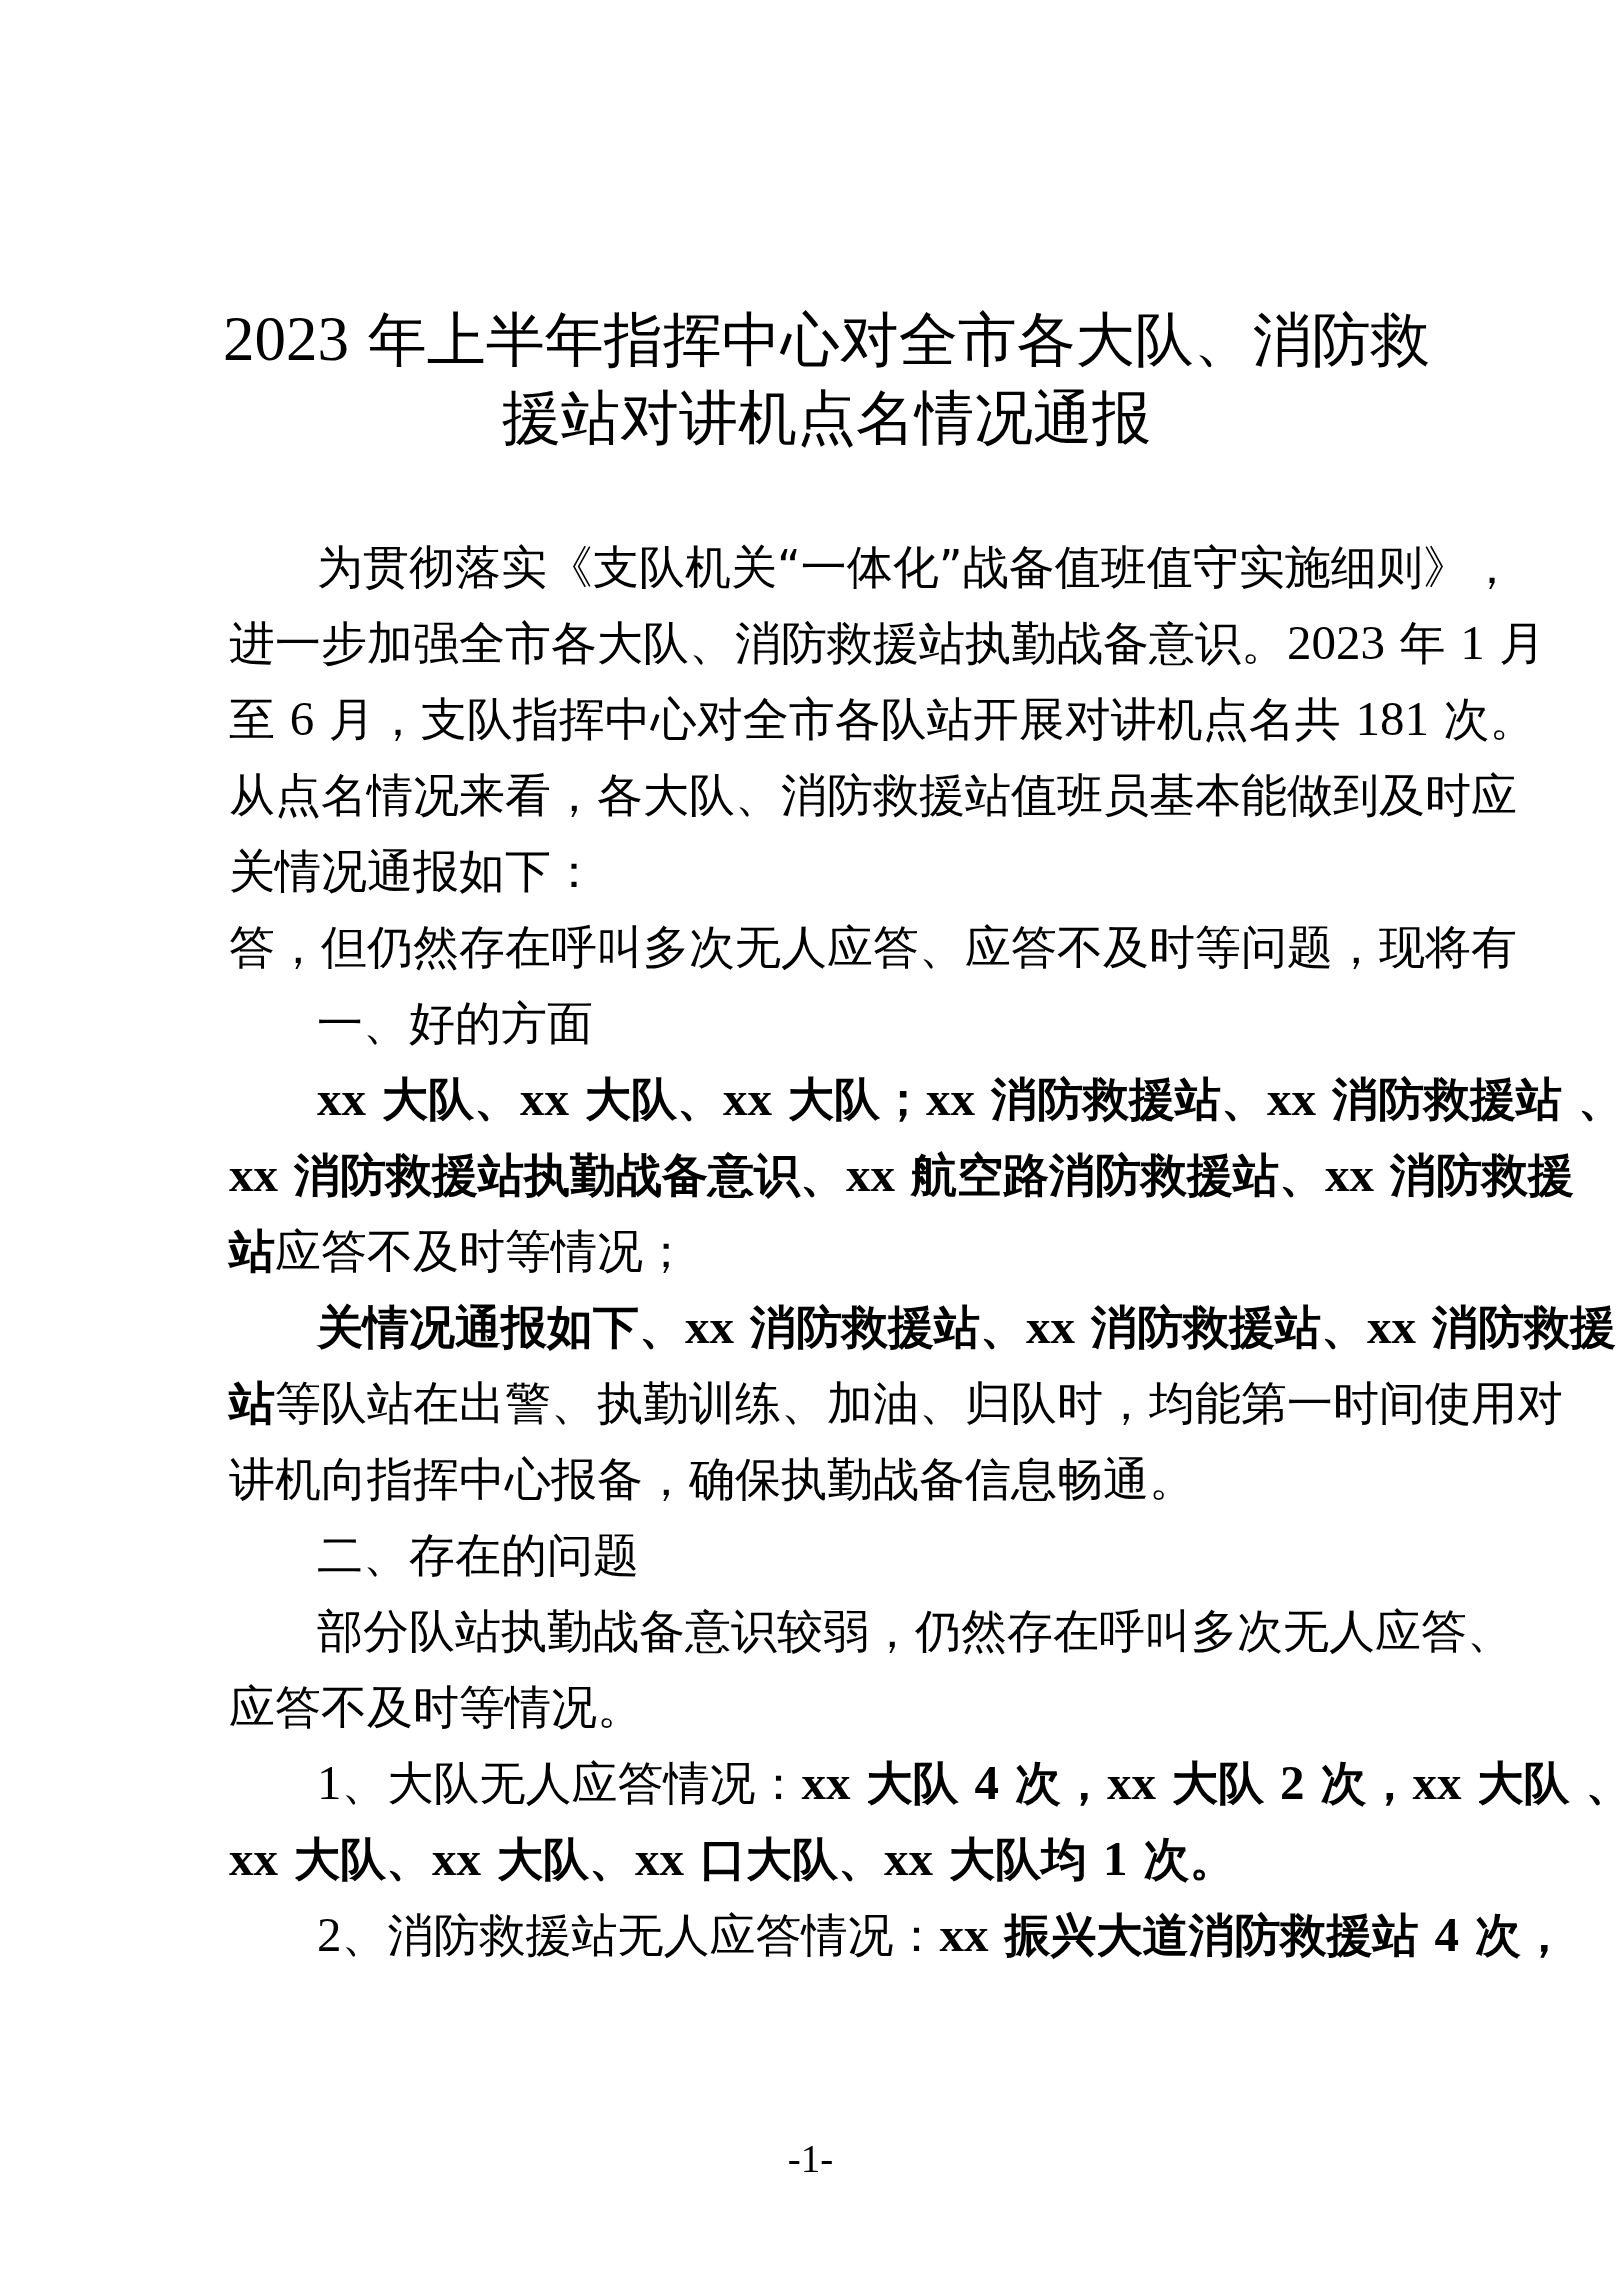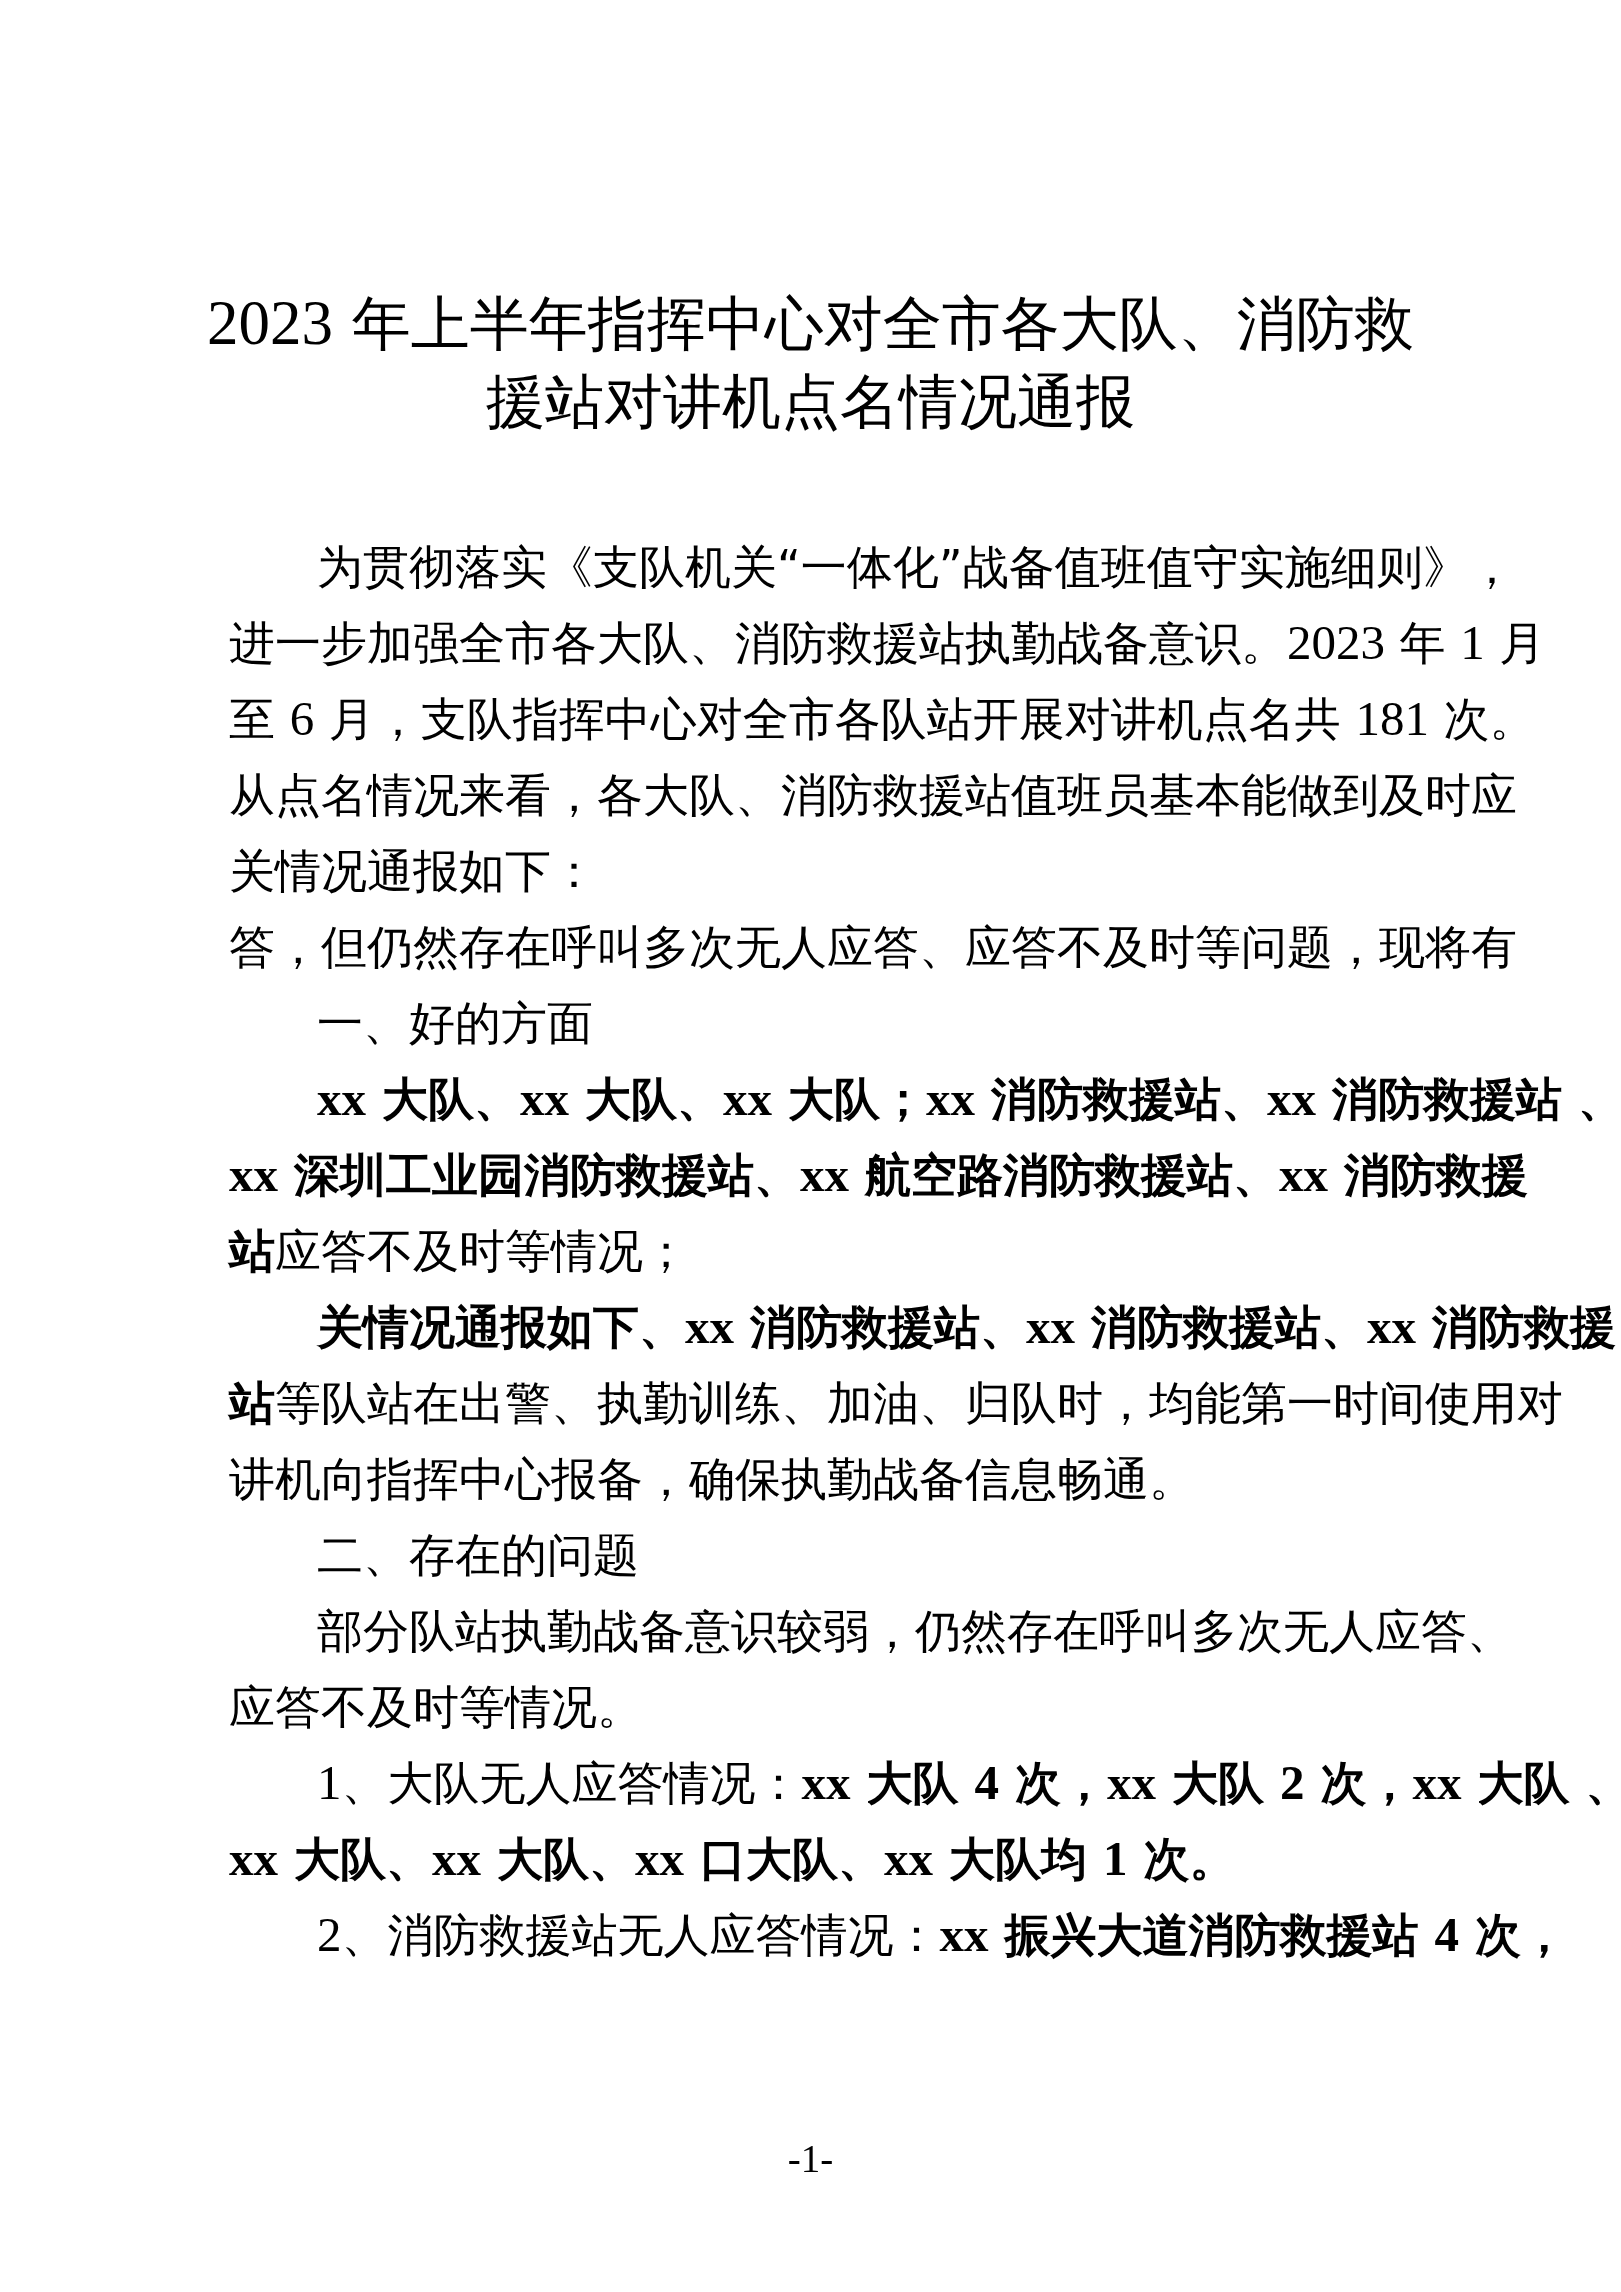--- a/index.html
+++ b/index.html
@@ -1,20 +1,20 @@
 <!DOCTYPE html>
 <html><head>
 <meta charset="utf-8">
 <style>
   html, body { margin: 0; padding: 0; background: #ffffff; }
   body { width: 1621px; height: 2293px; position: relative; overflow: hidden;
          font-family: "DejaVu Sans", "Liberation Sans", sans-serif; color: #000; }
   .page { position: absolute; left: 0; top: 0; width: 1621px; height: 2293px; background: #fff; }
   .title { position: absolute; left: 196px; width: 1229px; top: 284px; text-align: center;
-           font-size: 59px; line-height: 78px; font-weight: normal; margin: 0; letter-spacing: 0px; }
+           font-size: 59px; line-height: 78px; font-weight: normal; margin: 16px; letter-spacing: 0px; }
   .title .t-line { display: block; white-space: nowrap; }
   .title .num { font-family: "Liberation Serif", "DejaVu Serif", serif; font-size: 63px; }
   .body { position: absolute; left: 229px; width: 1208px; top: 529px;
           font-size: 46px; line-height: 76px; }
   .line { display: block; white-space: nowrap; height: 76px; }
   .indent { padding-left: 88px; }
   .b { font-weight: bold; }
   .lat { font-family: "Liberation Serif", "DejaVu Serif", serif; font-size: 49px; }
   .footer { position: absolute; left: 0; width: 1621px; top: 2135px; text-align: center;
             font-family: "Liberation Serif", "DejaVu Serif", serif; font-size: 39px; line-height: 47px; }
@@ -29,21 +29,21 @@
     </h1>
   <div class="body" id="body">
       <div class="line indent"><span>为贯彻落实《支队机关“一体化”战备值班值守实施细则》，</span></div>
       <div class="line"><span>进一步加强全市各大队、消防救援站执勤战备意识。</span><span class="lat">2023</span><span> 年 </span><span class="lat">1</span><span> 月</span></div>
       <div class="line"><span>至 </span><span class="lat">6</span><span> 月，支队指挥中心对全市各队站开展对讲机点名共 </span><span class="lat">181</span><span> 次。</span></div>
       <div class="line"><span>从点名情况来看，各大队、消防救援站值班员基本能做到及时应</span></div>
       <div class="line"><span>关情况通报如下：</span></div>
       <div class="line"><span>答，但仍然存在呼叫多次无人应答、应答不及时等问题，现将有</span></div>
       <div class="line indent"><span>一、好的方面</span></div>
       <div class="line indent"><span class="b lat">xx</span><span class="b"> 大队、</span><span class="b lat">xx</span><span class="b"> 大队、</span><span class="b lat">xx</span><span class="b"> 大队；</span><span class="b lat">xx</span><span class="b"> 消防救援站、</span><span class="b lat">xx</span><span class="b"> 消防救援站 、</span></div>
-      <div class="line"><span class="b lat">xx</span><span class="b"> 深圳工业园消防救援站、</span><span class="b lat">xx</span><span class="b"> 航空路消防救援站、</span><span class="b lat">xx</span><span class="b"> 消防救援</span></div>
+      <div class="line"><span class="b lat">xx</span><span class="b"> 消防救援站执勤战备意识、</span><span class="b lat">xx</span><span class="b"> 航空路消防救援站、</span><span class="b lat">xx</span><span class="b"> 消防救援</span></div>
       <div class="line"><span class="b">站</span><span>应答不及时等情况；</span></div>
       <div class="line indent"><span class="b">关情况通报如下、</span><span class="b lat">xx</span><span class="b"> 消防救援站、</span><span class="b lat">xx</span><span class="b"> 消防救援站、</span><span class="b lat">xx</span><span class="b"> 消防救援</span></div>
       <div class="line"><span class="b">站</span><span>等队站在出警、执勤训练、加油、归队时，均能第一时间使用对</span></div>
       <div class="line"><span>讲机向指挥中心报备，确保执勤战备信息畅通。</span></div>
       <div class="line indent"><span>二、存在的问题</span></div>
       <div class="line indent"><span>部分队站执勤战备意识较弱，仍然存在呼叫多次无人应答、</span></div>
       <div class="line"><span>应答不及时等情况。</span></div>
       <div class="line indent"><span class="lat">1</span><span>、大队无人应答情况：</span><span class="b lat">xx</span><span class="b"> 大队 </span><span class="b lat">4</span><span class="b"> 次，</span><span class="b lat">xx</span><span class="b"> 大队 </span><span class="b lat">2</span><span class="b"> 次，</span><span class="b lat">xx</span><span class="b"> 大队 、</span></div>
       <div class="line"><span class="b lat">xx</span><span class="b"> 大队、</span><span class="b lat">xx</span><span class="b"> 大队、</span><span class="b lat">xx</span><span class="b"> 口大队、</span><span class="b lat">xx</span><span class="b"> 大队均 </span><span class="b lat">1</span><span class="b"> 次。</span></div>
       <div class="line indent"><span class="lat">2</span><span>、消防救援站无人应答情况：</span><span class="b lat">xx</span><span class="b"> 振兴大道消防救援站 </span><span class="b lat">4</span><span class="b"> 次，</span></div>

